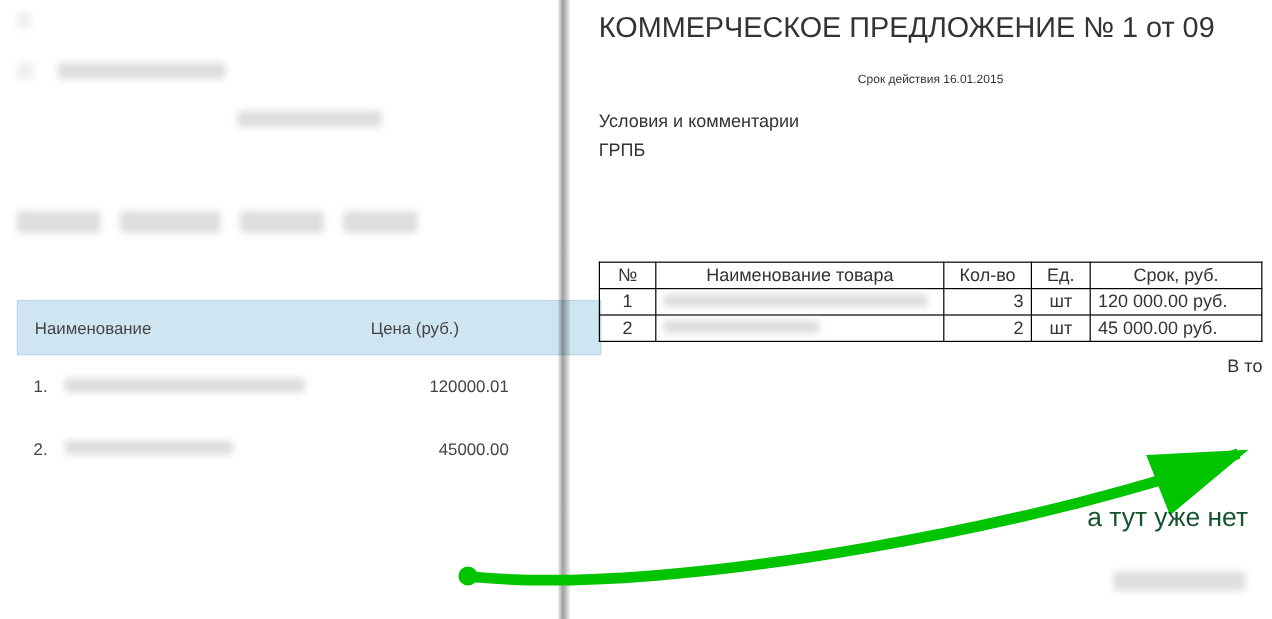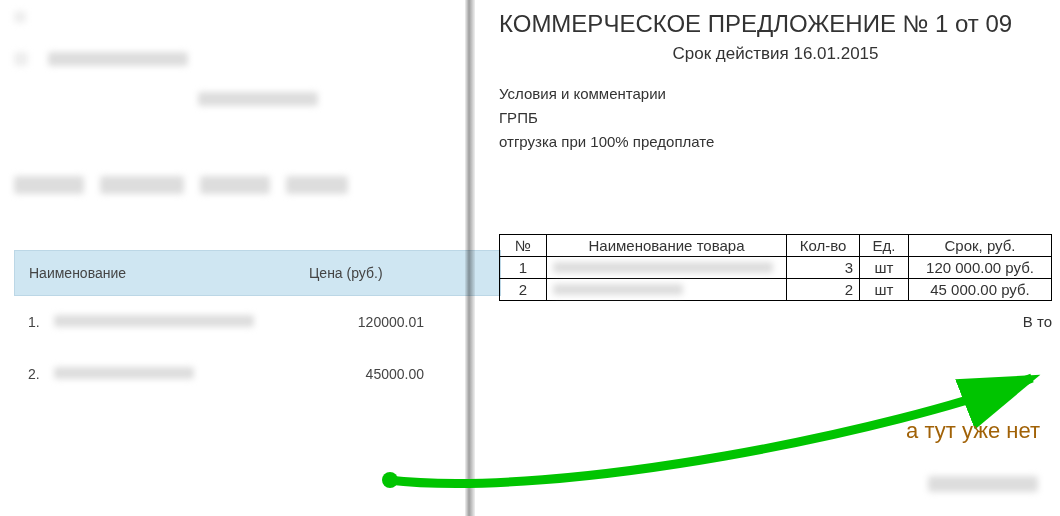--- a/index.html
+++ b/index.html
@@ -24,35 +24,35 @@
   .l-head{margin-top:56px;background:#cfe6f2;height:44px;display:flex;align-items:center;padding:0 14px;font-size:14px;color:#444;border:1px solid #bcd7e6}
   .l-head .col-name{flex:0 0 280px}
   .l-head .col-price{width:110px;text-align:left}
   .l-item{display:flex;align-items:center;padding:10px 14px;height:32px;color:#444}
   .l-item .idx{width:26px}
   .l-item .nm{flex:0 0 260px}
   .l-item .pr{width:110px;text-align:right;font-variant-numeric:tabular-nums}
 
   
   .doc-title{font-weight:400;font-size:24px;margin-top:10px;white-space:nowrap}
-  .doc-subtitle{text-align:center;margin-top:6px;font-size:17px}
+  .doc-subtitle{text-align:center;margin-top:23px;font-size:10px}
   .doc-block{margin-top:18px;line-height:1.6;font-size:15px}
   table.quote{border-collapse:collapse;width:100%;margin-top:80px;font-size:15px}
   table.quote th,table.quote td{border:1px solid #000;padding:2px 6px;text-align:center;vertical-align:middle}
   table.quote th{font-weight:400}
   table.quote td.name{text-align:left}
   table.quote td.num,.quote td.qty{text-align:right}
-  table.quote td.price{text-align:center;white-space:nowrap}
+  table.quote td.price{text-align:left;white-space:nowrap}
   .subtot{text-align:right;margin-top:12px;font-size:15px}
   .summary{margin-top:64px;font-size:15px}
   .summary .bold{font-weight:700}
 
   
   svg.arrow{position:absolute;left:0;top:0;width:1060px;height:516px;pointer-events:none}
-  .annot{position:absolute;right:20px;top:418px;color:#a16207;font-size:22px;font-weight:400}
+  .annot{position:absolute;right:20px;top:418px;color:#14532d;font-size:22px;font-weight:400}
   .blur-sig{position:absolute;right:22px;bottom:24px;width:110px;height:16px}
 </style>
 </head>
 <body>
 
 <div class="viewport">
 
   <div class="left">
     <div class="l-top-row">
       <span class="blur" style="width:12px;height:12px"></span>
@@ -90,21 +90,20 @@
 
   <div class="divider"></div>
 
   <div class="right">
     <div class="doc-title">КОММЕРЧЕСКОЕ ПРЕДЛОЖЕНИЕ № 1 от 09</div>
     <div class="doc-subtitle">Срок действия 16.01.2015</div>
 
     <div class="doc-block">
       <div>Условия и комментарии</div>
       <div>ГРПБ</div>
-      <div>отгрузка при 100% предоплате</div>
     </div>
 
     <table class="quote">
       <tbody>
           <tr>
         <th style="width:34px">№</th>
         <th>Наименование товара</th>
         <th style="width:60px">Кол-во</th>
         <th style="width:36px">Ед.</th>
         <th style="width:130px">Срок, руб.</th>

